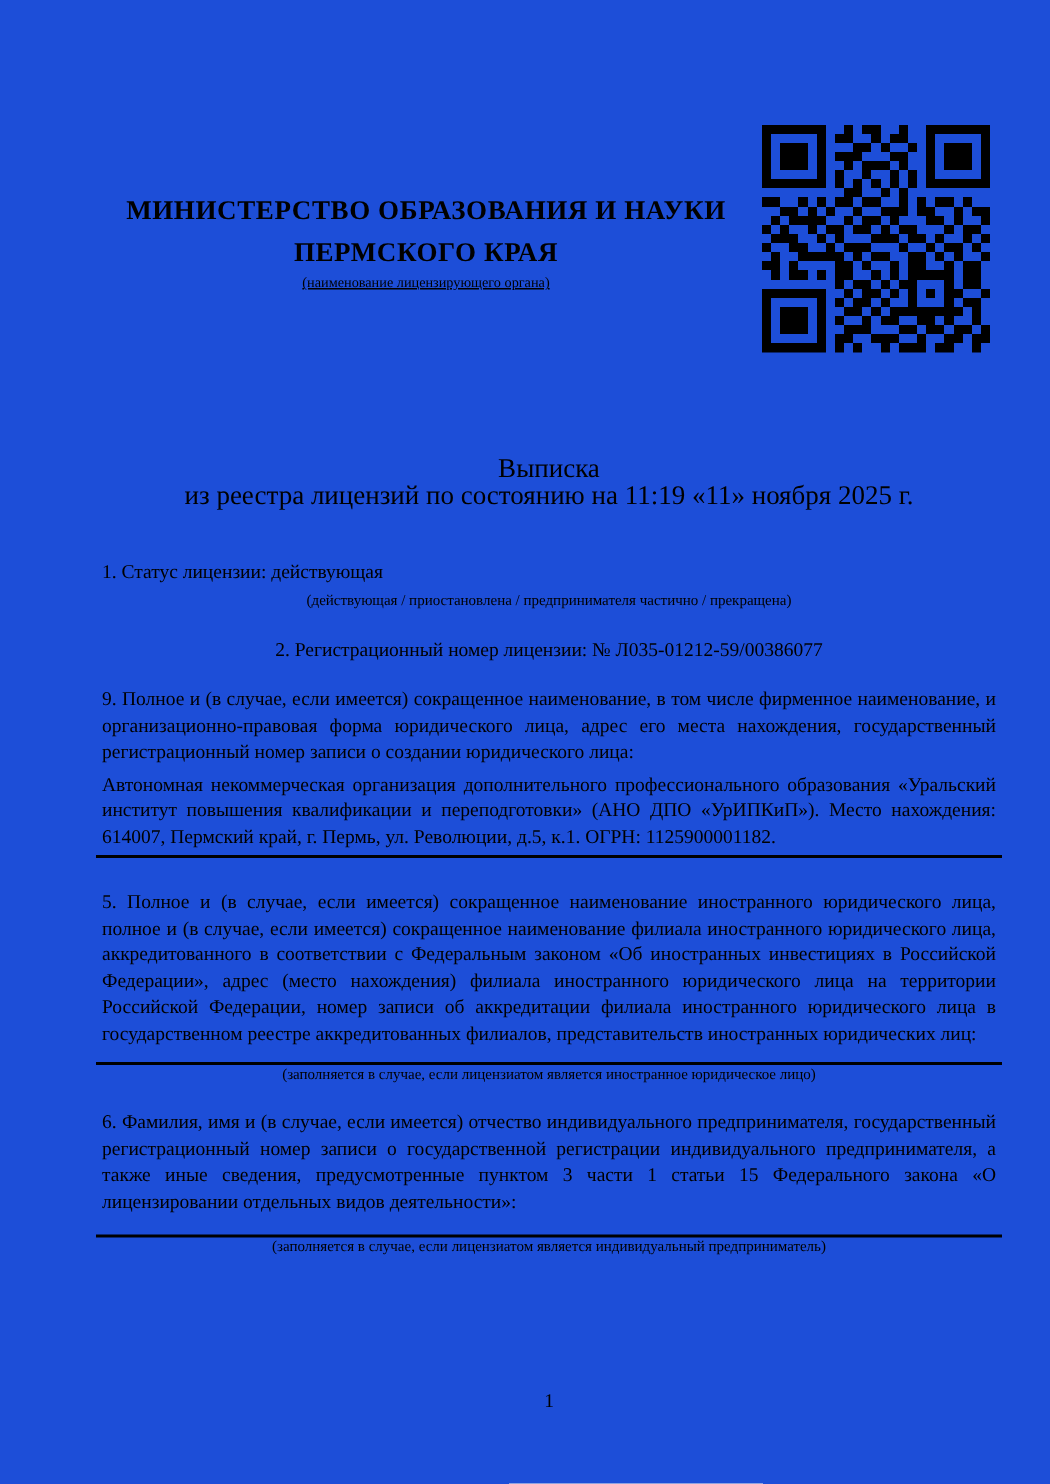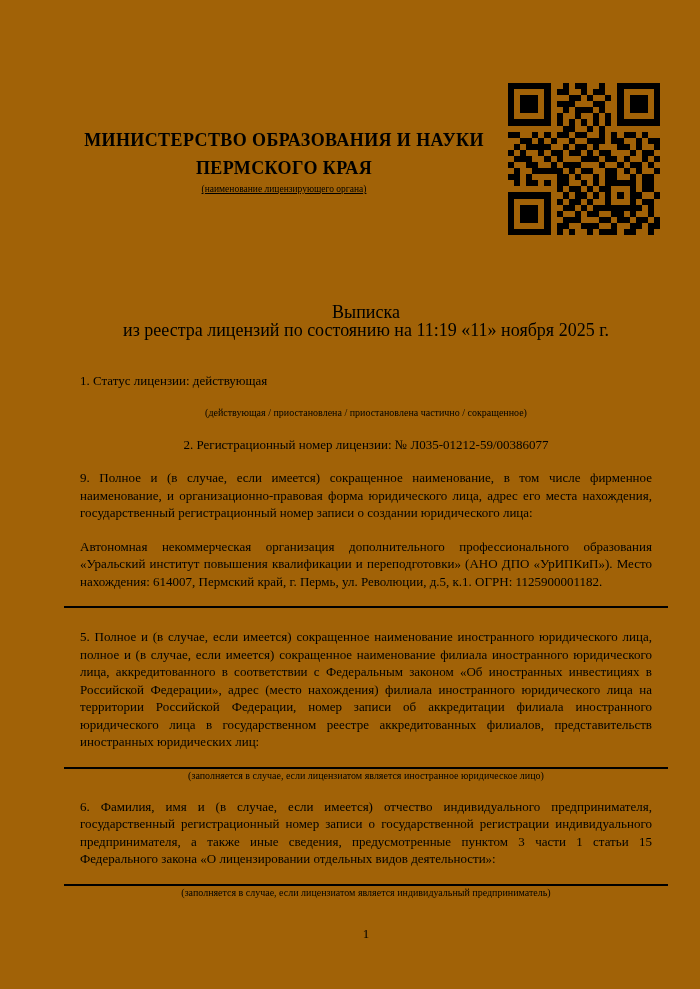--- a/index.html
+++ b/index.html
@@ -1,20 +1,20 @@
 <!DOCTYPE html>
 <html><head>
 <meta charset="utf-8">
 <style>
   html,body{margin:0;padding:0;background:#e8e8e8;}
   .page{
     position:relative;
     width:700px;height:989px;
     margin:0 auto;
-    background:#a16207;
+    background:#1d4ed8;
     font-family:"Liberation Serif","DejaVu Serif",serif;
     color:#000;
     overflow:hidden;
   }
   .content{padding:0 32px 0 64px;}
   
   .header-text{
     width:440px;
     padding-top:126px;
     text-align:center;
@@ -40,21 +40,21 @@
   }
   
   .doc-title{
     margin-top:108px;
     text-align:center;
     font-size:18px;
     line-height:17.5px;
   }
   
   .item{font-size:13px;line-height:17.5px;}
-  .item p{margin:16px;}
+  .item p{margin:4px;}
   .just{text-align:justify;}
   .field-caption{
     font-size:10px;
     line-height:13px;
     text-align:center;
   }
   .rule{
     border-top:2px solid #000;
     height:0;
   }
@@ -422,21 +422,21 @@
     </svg>
 
   <div class="content">
     <div class="doc-title">
       <div>Выписка</div>
       <div>из реестра лицензий по состоянию на 11:19 «11» ноября 2025 г.</div>
     </div>
 
     <div class="item" id="item1">
       <p>1. Статус лицензии: действующая</p>
-      <div class="field-caption">(действующая / приостановлена / приостановлена частично / сокращенное)</div>
+      <div class="field-caption">(действующая / приостановлена / предпринимателя частично / прекращена)</div>
     </div>
 
     <div class="item" id="item2">
       <p>2. Регистрационный номер лицензии: № Л035-01212-59/00386077</p>
     </div>
 
 
     <div class="item" id="item4">
       <p class="just">9. Полное и (в случае, если имеется) сокращенное наименование, в том числе фирменное наименование, и организационно-правовая форма юридического лица, адрес его места нахождения, государственный регистрационный номер записи о создании юридического лица:</p>
       <p class="just">Автономная некоммерческая организация дополнительного профессионального образования «Уральский институт повышения квалификации и переподготовки» (АНО ДПО «УрИПКиП»). Место нахождения: 614007, Пермский край, г. Пермь, ул. Революции, д.5, к.1. ОГРН: 1125900001182.</p>

